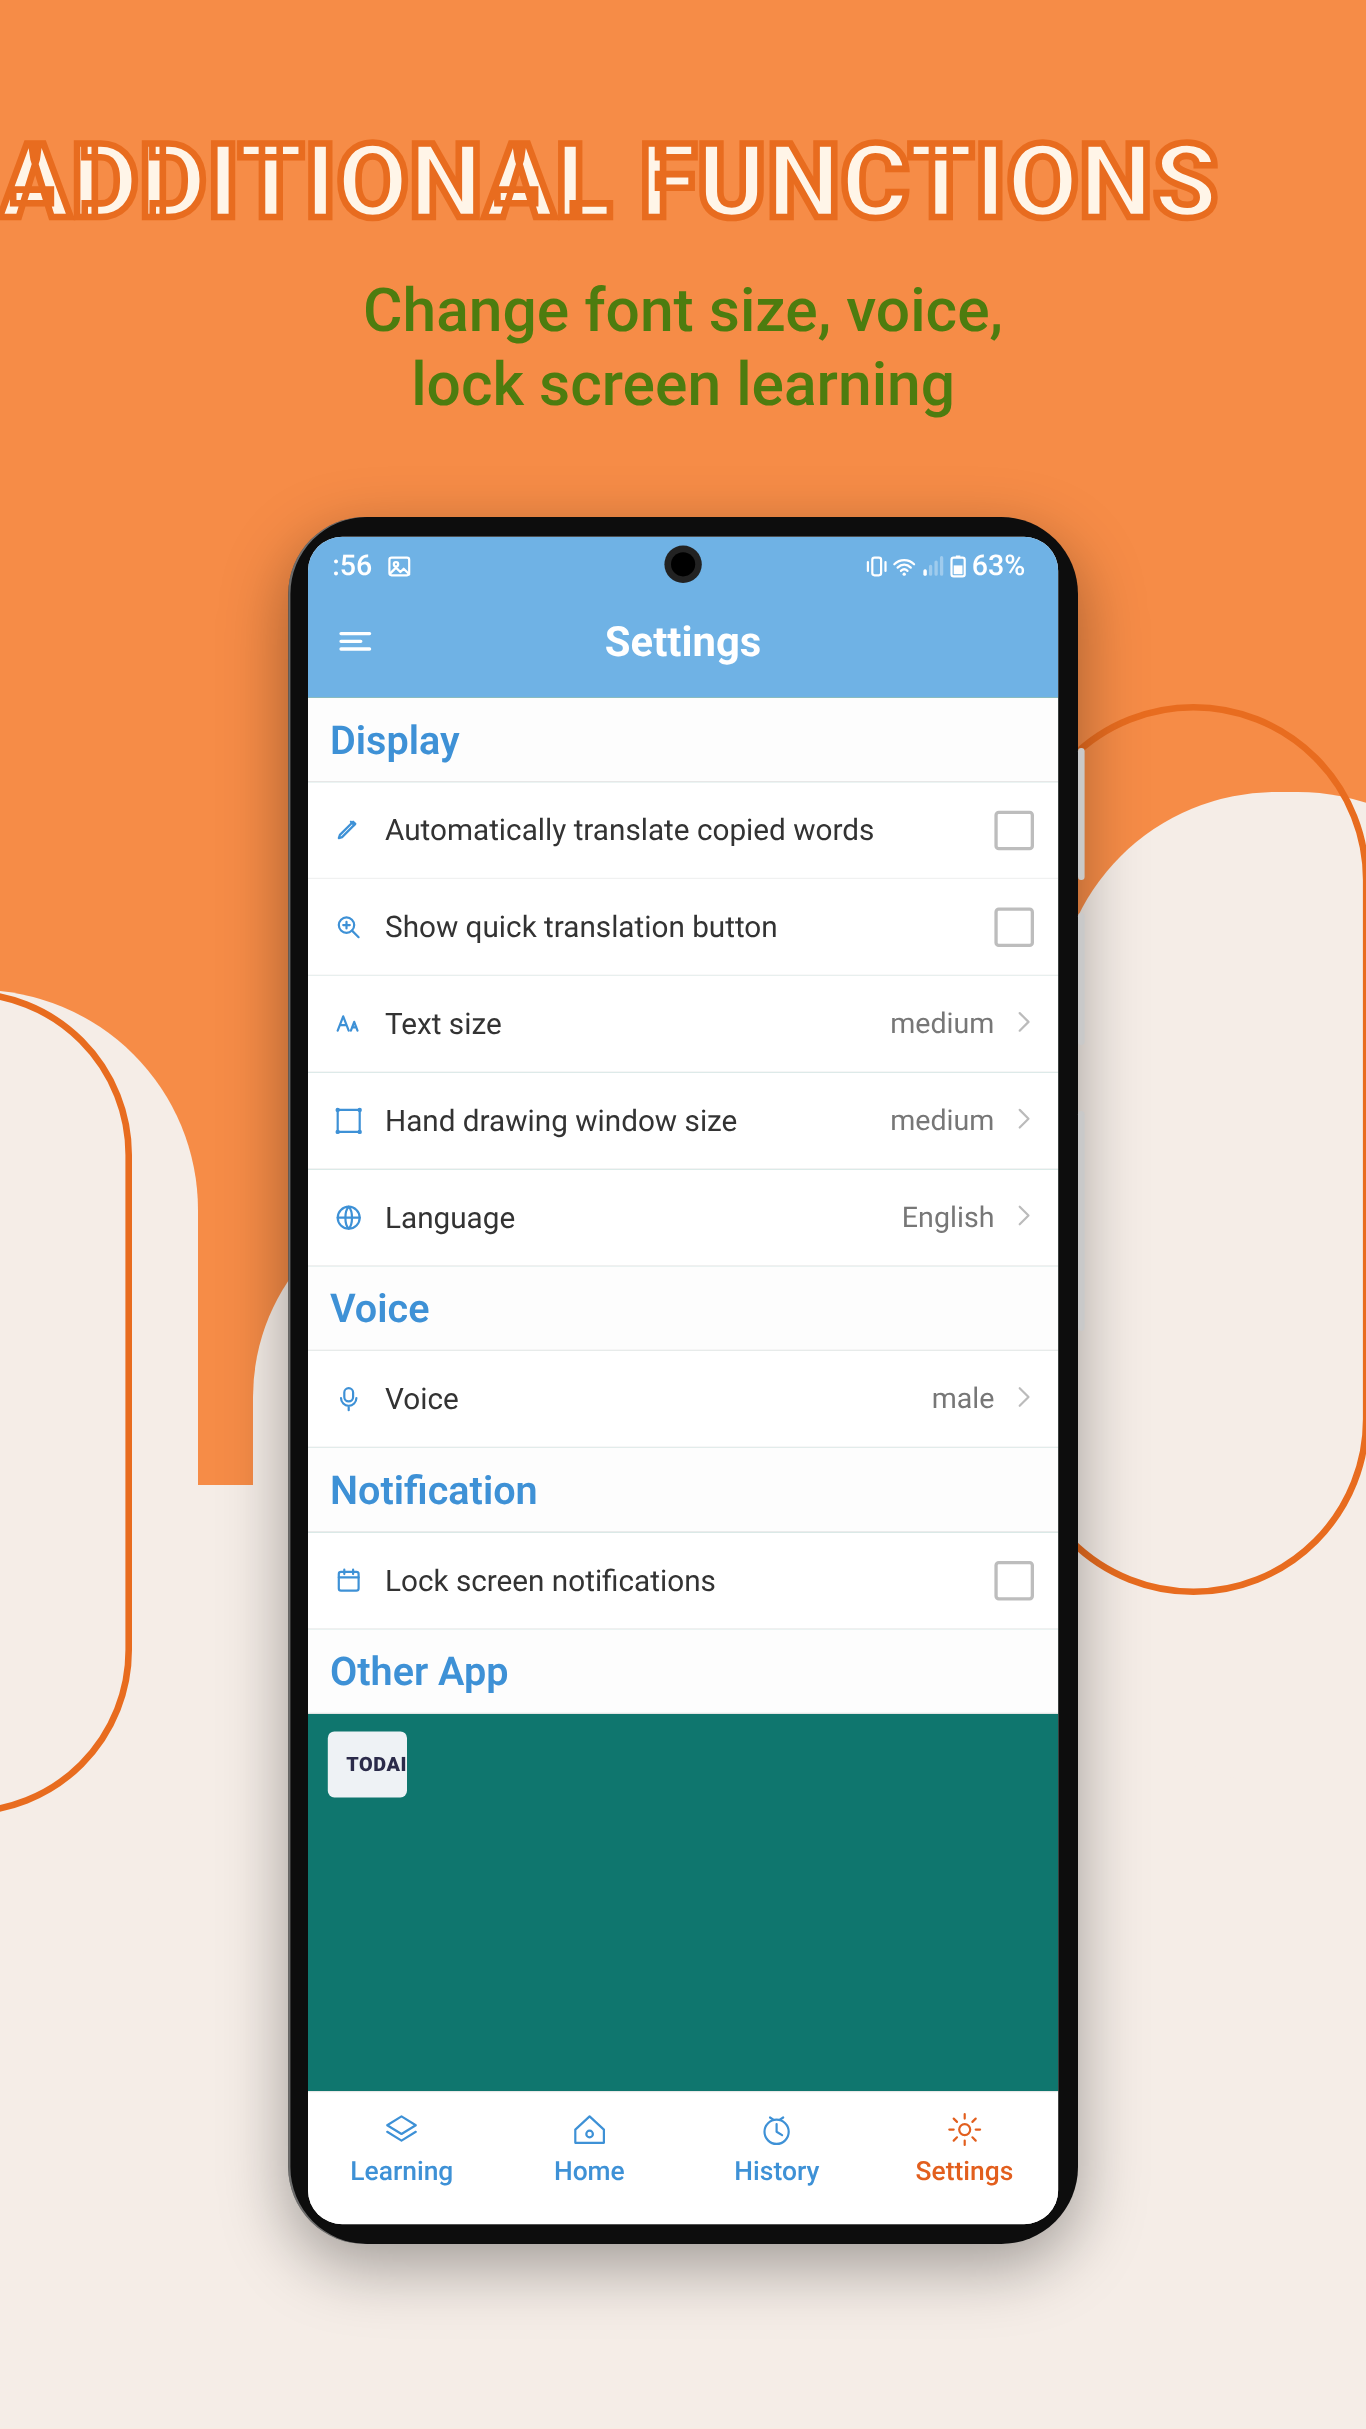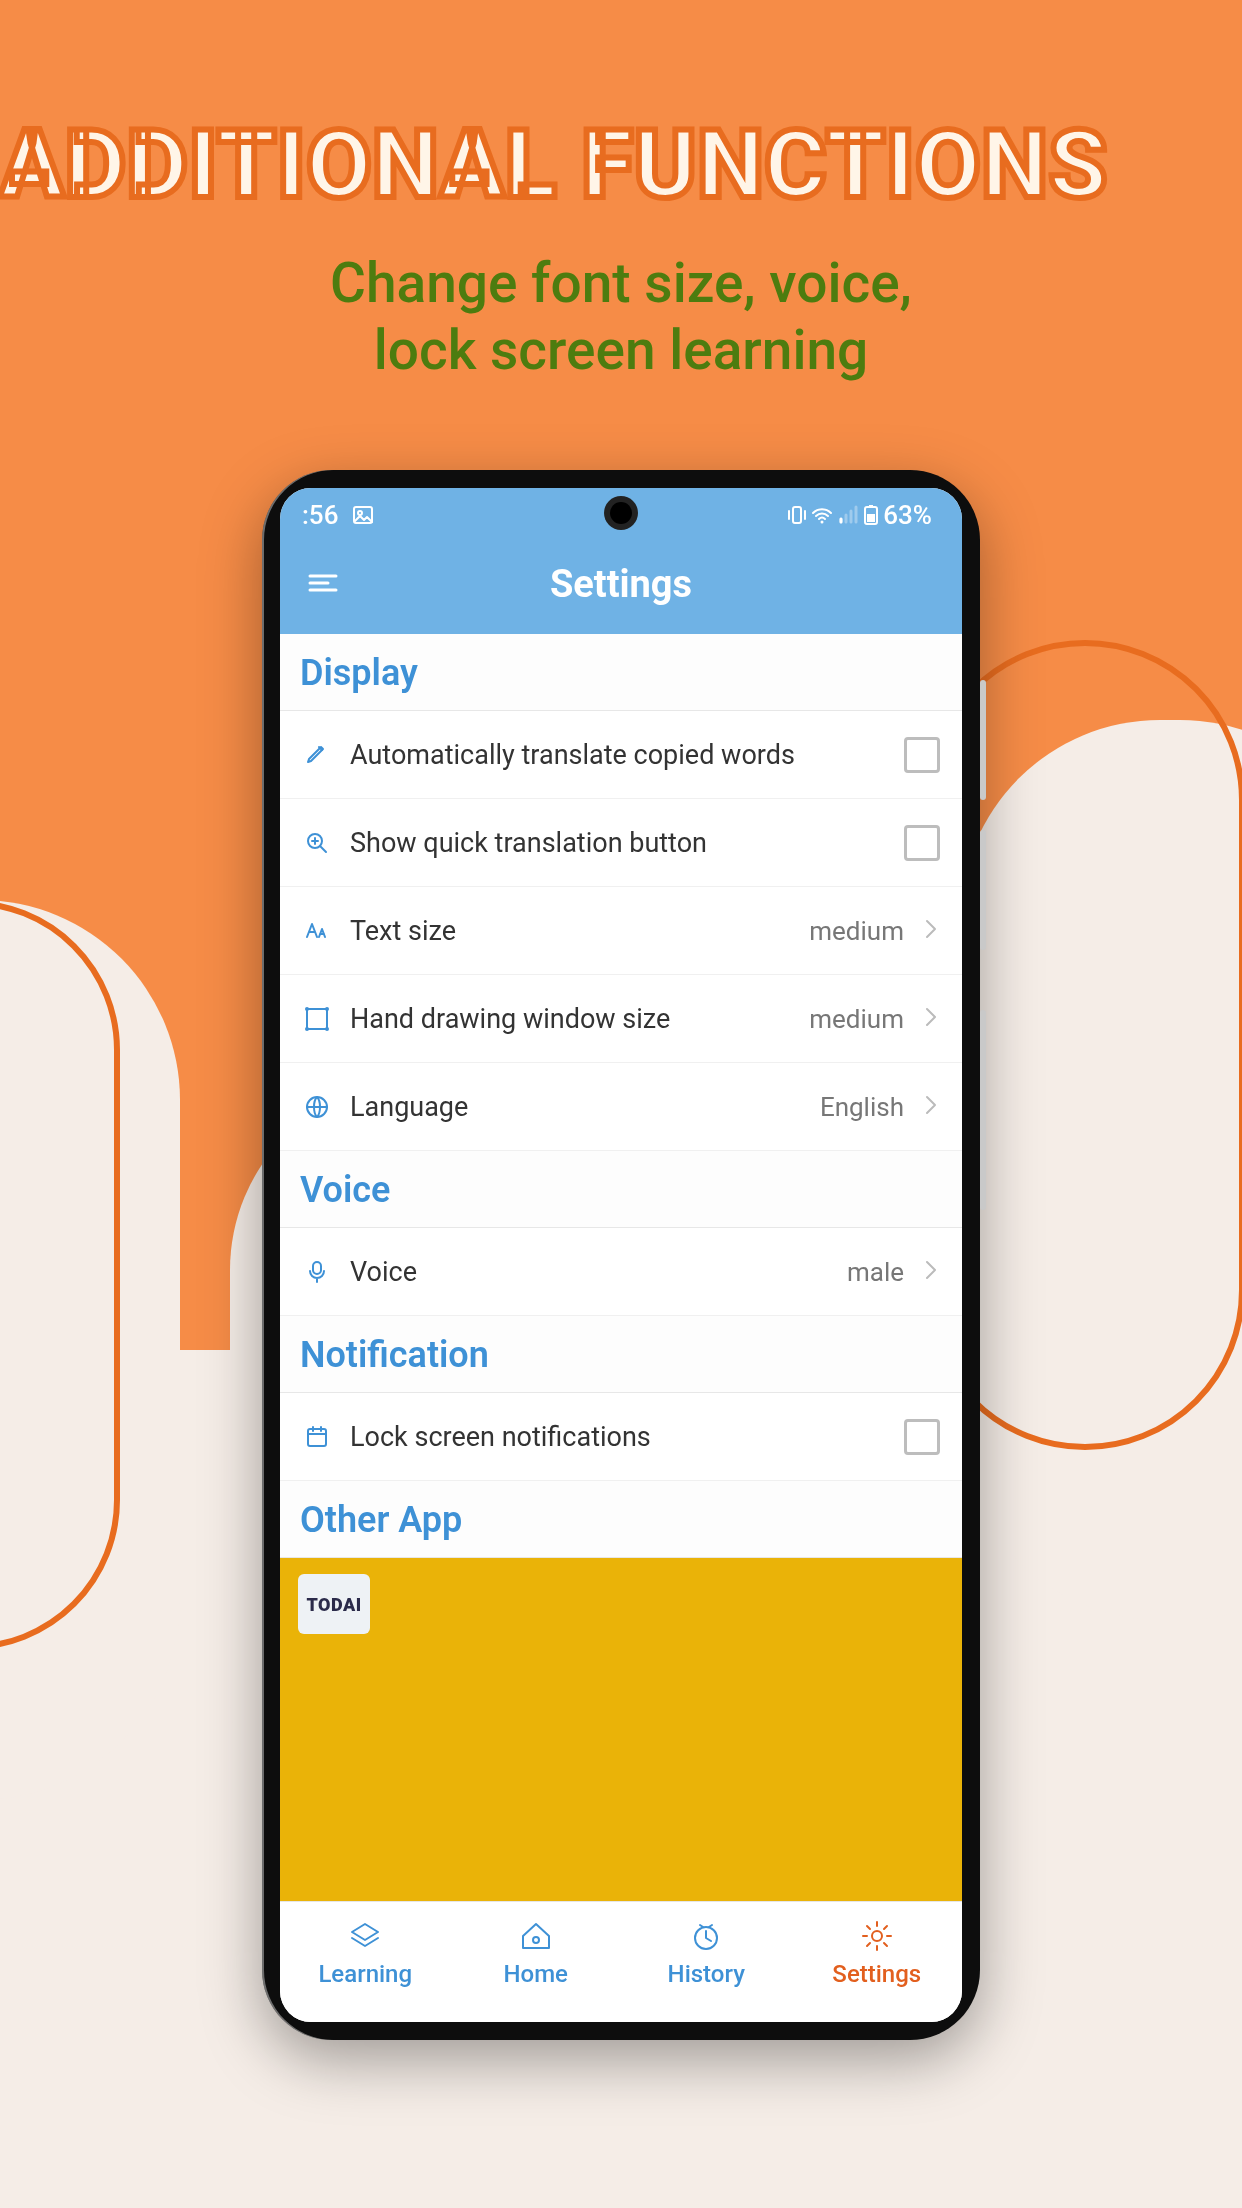--- a/index.html
+++ b/index.html
@@ -48,33 +48,33 @@
   .status .left { display:flex; gap:14px; align-items:center; }
   .status .right { display:flex; gap:3px; align-items:center; }
   .status svg { display:block; }
 
   .titlebar { display:flex; align-items:center; justify-content:center; position:relative;
               padding:26px 0 28px; }
   .titlebar .menu { position:absolute; left:26px; top:50%; transform:translateY(-50%); }
   .titlebar h1 { font-size:38px; font-weight:700; }
 
   
-  .content { flex:1; overflow:hidden; background:#eab308; }
+  .content { flex:1; overflow:hidden; background:#0f766e; }
   .section-head { padding:18px 20px 16px; font-size:36px; font-weight:600; color:#3E91D6;
                   border-bottom:1px solid #e7e7e7; background:#fdfdfd; }
   .row { display:flex; align-items:center; gap:18px; padding:0 22px; height:88px;
          border-bottom:1px solid #f0f0f0; background:#fff; }
   .row .icon { width:30px; display:flex; justify-content:center; color:#3E91D6; flex-shrink:0; }
   .row .label { flex:1; font-size:27px; color:#333; }
   .row .value { font-size:26px; color:#777; }
   .row .chevron { color:#bbb; }
   .row .checkbox { width:36px; height:36px; border:3px solid #bdbdbd; border-radius:4px; }
 
   .other-app-thumb { margin:16px 18px; width:72px; height:60px; background:#eef2f5;
-                     border-radius:6px; display:flex; align-items:center; justify-content:center;
+                     border-radius:6px; display:flex; align-items:center; justify-content:flex-end;
                      font-size:18px; font-weight:900; color:#2b2b4a; letter-spacing:.5px; position:relative; }
   .other-app-thumb::after { content:""; position:absolute; bottom:4px; left:6px; right:6px; height:18px;
                             background:linear-gradient(0deg,#c9d3dd,#dde5ee); opacity:.7; border-radius:2px; z-index:-1; }
 
   
   .bottomnav { display:flex; border-top:1px solid #e6e6e6; background:#fff; }
   .bottomnav .tab { flex:1; display:flex; flex-direction:column; align-items:center; gap:8px;
                     padding:18px 0 34px; font-size:24px; font-weight:500; color:#3E91D6; }
   .bottomnav .tab.active { color:#E25F1E; }
   .bottomnav .tab svg { display:block; }

